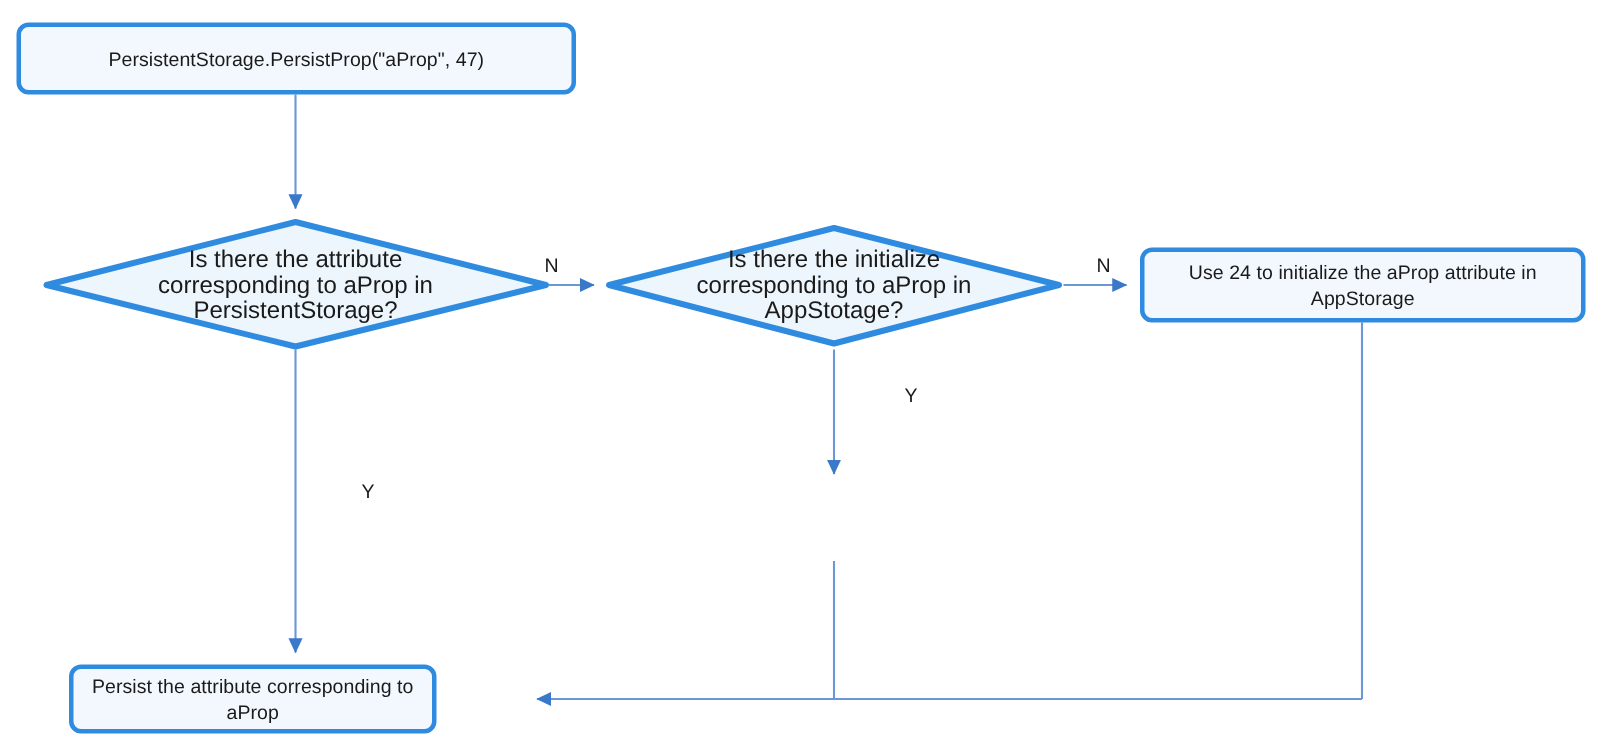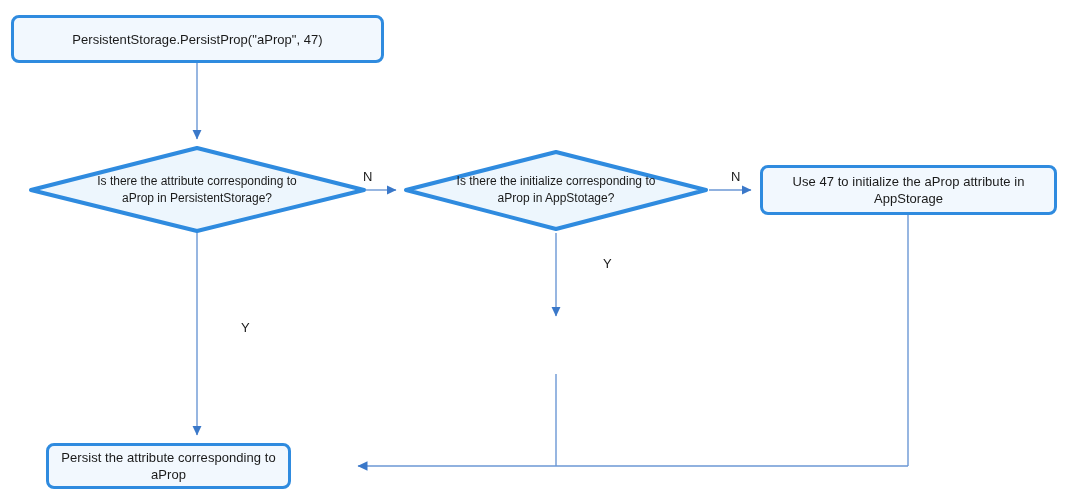--- a/index.html
+++ b/index.html
@@ -46,21 +46,21 @@
     padding: 4px 10px;
   }
   .diamond-label {
     position: absolute;
     z-index: 3;
     display: flex;
     align-items: center;
     justify-content: center;
     text-align: center;
     color: #1a1a1a;
-    font-size: 12px;
+    font-size: 16px;
     line-height: 17px;
     pointer-events: none;
   }
   .edge-label {
     position: absolute;
     z-index: 4;
     color: #1a1a1a;
     font-size: 13px;
     line-height: 13px;
     white-space: nowrap;
@@ -102,21 +102,21 @@
       <polygon points="556,152 706,190 556,229 406,190"></polygon>
     </g>
   </svg>
 
   <div class="diamond-label" style="left:87px; top:162px; width:220px; height:56px;">Is there the attribute corresponding to aProp in PersistentStorage?</div>
 
   <div class="diamond-label" style="left:451px; top:162px; width:210px; height:56px;">Is there the initialize corresponding to aProp in AppStotage?</div>
 
   <div class="node proc" style="left:11px; top:15px; width:373px; height:48px;">PersistentStorage.PersistProp("aProp", 47)</div>
 
-  <div class="node proc" style="left:760px; top:165px; width:297px; height:50px;">Use 47 to initialize the aProp attribute in AppStorage</div>
+  <div class="node proc" style="left:760px; top:165px; width:297px; height:50px;">Use 24 to initialize the aProp attribute in AppStorage</div>
 
 
   <div class="node proc" style="left:46px; top:443px; width:245px; height:46px;">Persist the attribute corresponding to aProp</div>
 
   <div class="edge-label" style="left:363px; top:170px;">N</div>
 
   <div class="edge-label" style="left:241px; top:321px;">Y</div>
 
   <div class="edge-label" style="left:731px; top:170px;">N</div>
 

